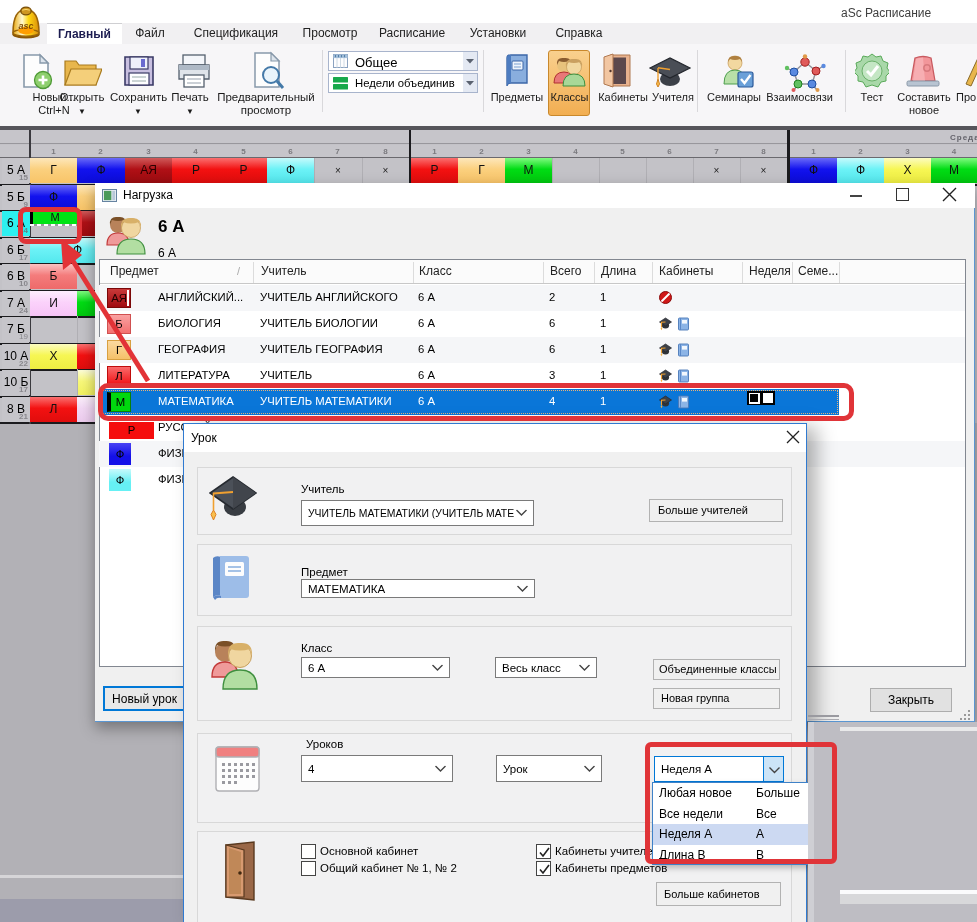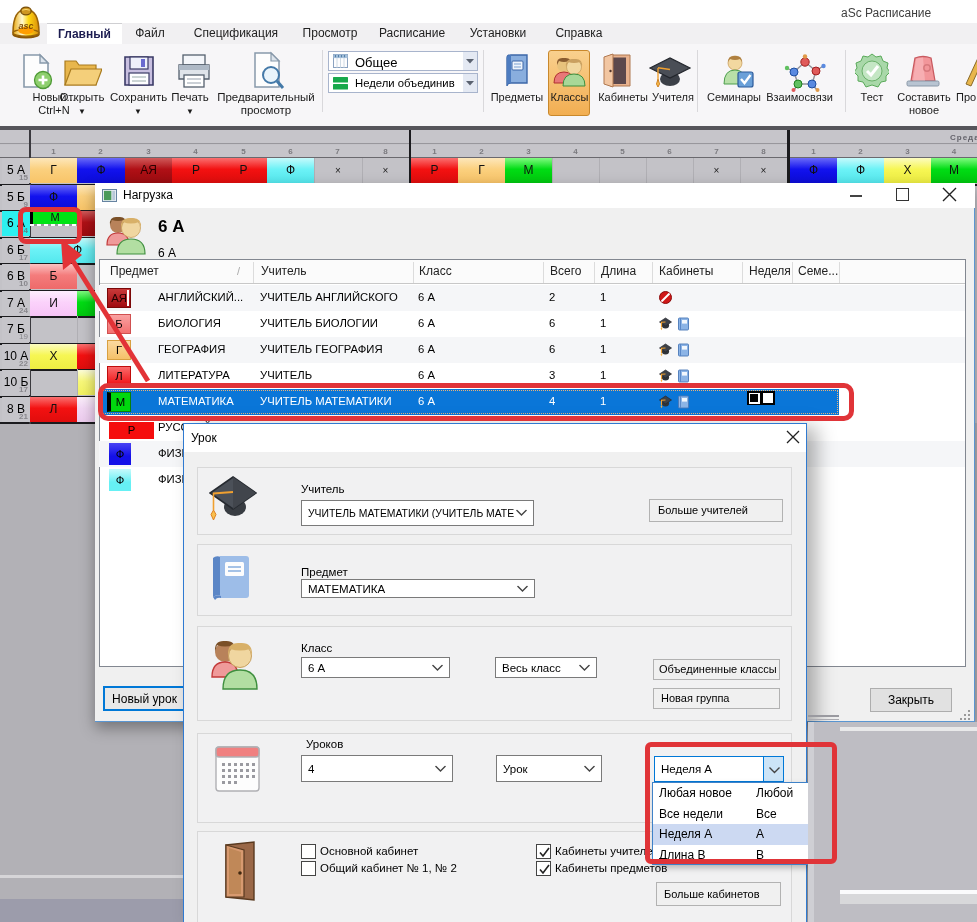--- a/index.html
+++ b/index.html
@@ -624,21 +624,21 @@
         <svg style="position:absolute;left:1px;top:1px;" width="13" height="13" viewBox="0 0 13 13">
           <path d="M2 6.5 L5 10 L11 2" stroke="#222" stroke-width="1.6" fill="none"></path>
         </svg>
       </div>
       <div class="cbl" style="left:371px;top:438px;">Кабинеты предметов</div>
     <div class="fbtn" style="left:472px;top:458px;width:125px;height:24px;line-height:22px;padding-left:7px;">Больше кабинетов</div>
   </div>
 
   <div class="abs" style="left:652px;top:782px;width:181px;height:83px;background:#fff;border:1px solid #3f82c8;font-size:12px;color:#000;box-shadow:2px 3px 6px rgba(0,0,0,.25);">
     <div class="abs" style="left:6px;top:3px;">Любая новое</div>
-      <div class="abs" style="left:103px;top:3px;">Любой</div>
+      <div class="abs" style="left:103px;top:3px;">Больше</div>
     <div class="abs" style="left:6px;top:24px;">Все недели</div>
       <div class="abs" style="left:103px;top:24px;">Все</div>
     <div class="abs" style="left:0;top:41px;width:179px;height:21px;background:#ccd9f2;"></div>
     <div class="abs" style="left:6px;top:44px;">Неделя А</div>
       <div class="abs" style="left:103px;top:44px;">А</div>
     <div class="abs" style="left:6px;top:65px;">Длина В</div>
       <div class="abs" style="left:103px;top:65px;">В</div>
   </div>
 
   <div class="abs" style="left:808px;top:722px;width:6px;height:200px;background:#cfcfd4;"></div>

